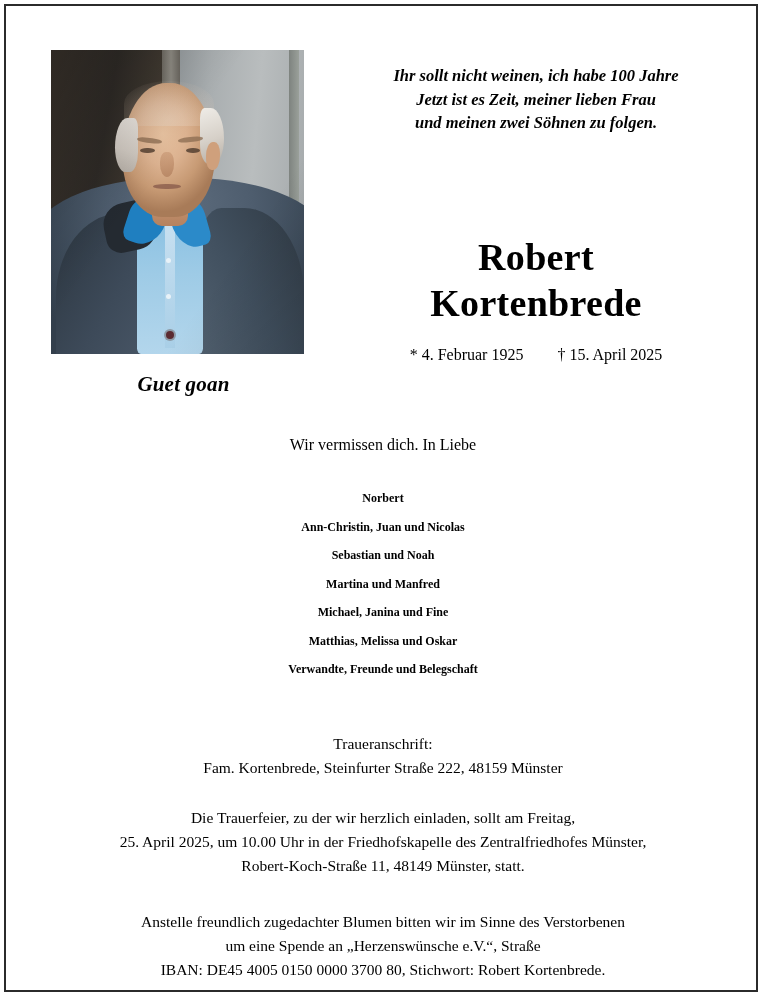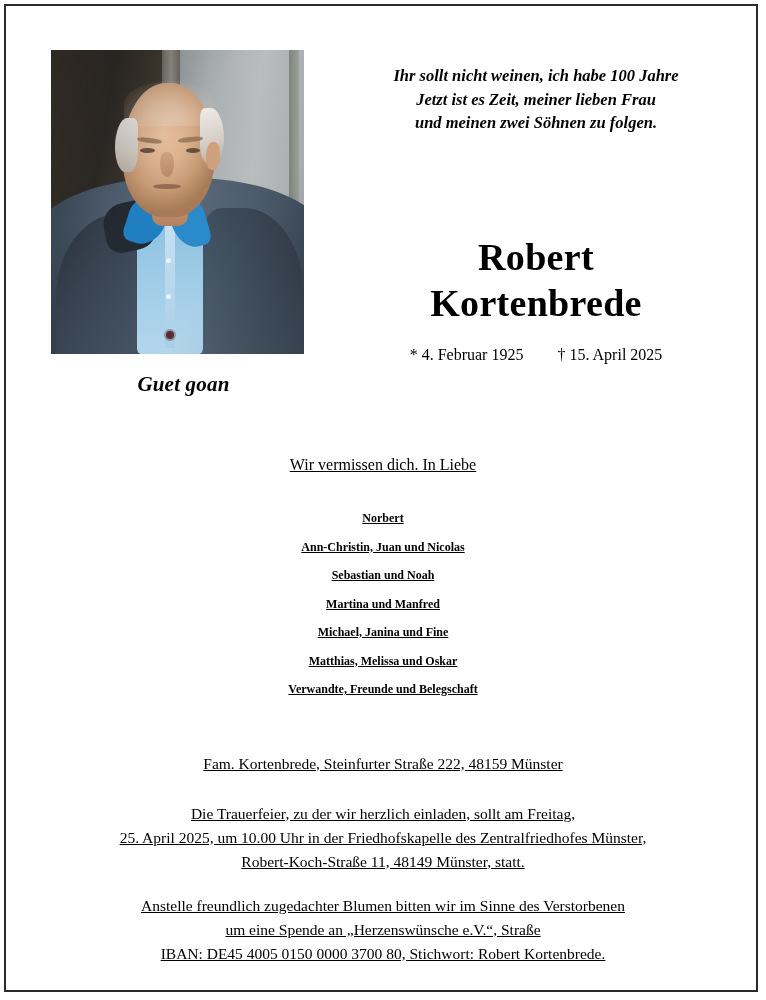--- a/index.html
+++ b/index.html
@@ -304,24 +304,23 @@
   }
   .dates {
     margin-top: 20px;
     font-size: 16px;
   }
   .dates .birth { margin-right: 34px; }
 
   .lower {
     position: absolute;
     left: 20px;
-    top: 450px;
+    top: 430px;
     width: 714px;
     text-align: center;
-    text-decoration: underline;
   }
   .intro {
     font-size: 16px;
     margin-bottom: 30px;
   }
   .family-name {
     font-weight: bold;
     font-size: 12px;
     line-height: 28.5px;
   }
@@ -329,21 +328,21 @@
     margin-top: 48px;
     font-size: 15.5px;
     line-height: 24px;
   }
   .service-block {
     margin-top: 26px;
     font-size: 15.5px;
     line-height: 24px;
   }
   .donation-block {
-    margin-top: 20px;
+    margin-top: 32px;
     font-size: 15.5px;
     line-height: 24px;
   }
 </style>
 </head>
 <body>
 
 <div class="page">
 
   <div class="photo-frame">
@@ -405,20 +404,21 @@
       <div class="family-name">Norbert</div>
       <div class="family-name">Ann-Christin, Juan und Nicolas</div>
       <div class="family-name">Sebastian und Noah</div>
       <div class="family-name">Martina und Manfred</div>
       <div class="family-name">Michael, Janina und Fine</div>
       <div class="family-name">Matthias, Melissa und Oskar</div>
       <div class="family-name">Verwandte, Freunde und Belegschaft</div>
     </div>
 
     <div class="address-block">
+      <div>Traueranschrift:</div>
       <div>Fam. Kortenbrede, Steinfurter Straße 222, 48159 Münster</div>
     </div>
 
     <div class="service-block">
       <div>Die Trauerfeier, zu der wir herzlich einladen, sollt am Freitag,</div>
       <div>25. April 2025, um 10.00 Uhr in der Friedhofskapelle des Zentralfriedhofes Münster,</div>
       <div>Robert-Koch-Straße 11, 48149 Münster, statt.</div>
     </div>
 
     <div class="donation-block">

